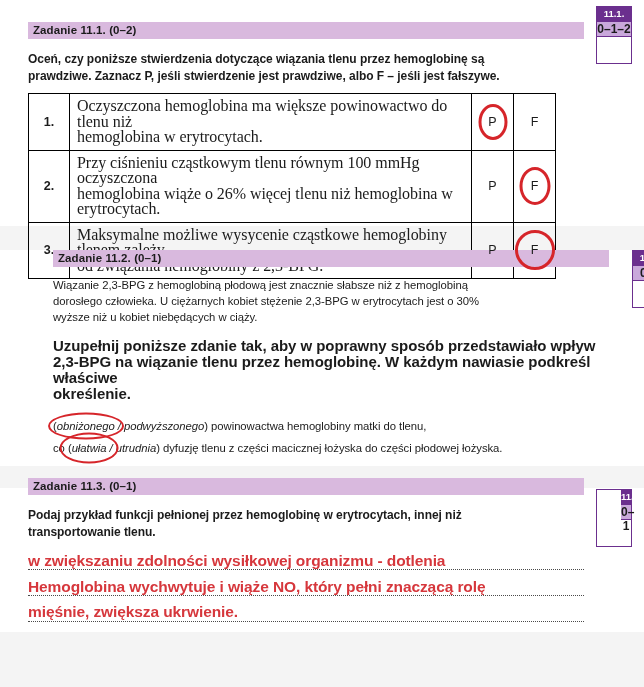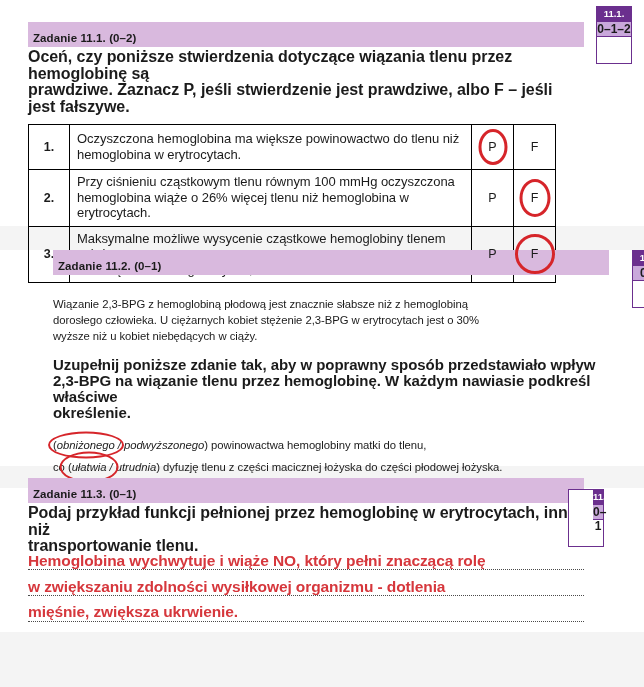--- a/index.html
+++ b/index.html
@@ -29,29 +29,29 @@
   .section {
     position: absolute;
     left: 28px;
     width: 556px;
   }
   .task-header {
     background: #d9b9de;
     font-weight: bold;
     font-size: 11.5px;
     line-height: 15px;
-    padding: 9px 0 1px 5px;
+    padding: 1px 0 1px 5px;
     letter-spacing: 0.1px;
     color: #1b1b1b;
   }
   .task-intro {
     font-weight: bold;
-    font-size: 16px;
+    font-size: 12px;
     line-height: 16.5px;
-    padding-top: 2px;
+    padding-top: 12px;
     letter-spacing: -0.05px;
   }
   .body-text {
     font-size: 11.3px;
     line-height: 16px;
     letter-spacing: -0.05px;
   }
   .body-text.bold {
     font-weight: bold;
     font-size: 15px;
@@ -70,23 +70,24 @@
     vertical-align: middle;
   }
   td.num {
     width: 38px;
     text-align: center;
     font-weight: bold;
     font-size: 12.5px;
   }
   td.stmt {
     padding: 4px 6px 5px 7px;
-    font-size: 13px;
+    font-size: 16px;
     line-height: 15.5px;
     letter-spacing: -0.05px;
+    font-family: Liberation Serif, serif;
   }
   td.opt {
     width: 39px;
     text-align: center;
     font-size: 12.5px;
     position: relative;
     height: 42px;
   }
   .opt-glyph { position: relative; z-index: 2; }
   .ellipse {
@@ -238,21 +239,21 @@
 
   <div class="score-box" style="top:6px; left:596px;">
     <div class="score-id">11.1.</div>
     <div class="score-range">0–1–2</div>
     <div class="score-blank"></div>
   </div>
 
   <div class="section" style="top:250px;margin-left:25px;">
     <div class="task-header">Zadanie 11.2. (0–1)</div>
 
-    <div class="body-text" style="padding-top:21px;">
+    <div class="body-text" style="padding-top:10px;">
       <div>Wiązanie 2,3-BPG z hemoglobiną płodową jest znacznie słabsze niż z hemoglobiną</div>
       <div>dorosłego człowieka. U ciężarnych kobiet stężenie 2,3-BPG w erytrocytach jest o 30%</div>
       <div>wyższe niż u kobiet niebędących w ciąży.</div>
     </div>
 
     <div class="spacer-line"></div>
 
     <div class="body-text bold">
       <div>Uzupełnij poniższe zdanie tak, aby w poprawny sposób przedstawiało wpływ</div>
       <div>2,3-BPG na wiązanie tlenu przez hemoglobinę. W każdym nawiasie podkreśl właściwe</div>
@@ -283,24 +284,24 @@
       <div>Podaj przykład funkcji pełnionej przez hemoglobinę w erytrocytach, innej niż</div>
       <div>transportowanie tlenu.</div>
     </div>
   </div>
 
   <div class="dotline" style="top:569px;"></div>
   <div class="dotline" style="top:595px;"></div>
   <div class="dotline" style="top:621px;"></div>
 
   <div class="section answer" style="top:548px;">
+    <div>w zwiększaniu zdolności wysiłkowej organizmu - dotlenia</div>
     <div>Hemoglobina wychwytuje i wiąże NO, który pełni znaczącą rolę</div>
-    <div>w zwiększaniu zdolności wysiłkowej organizmu - dotlenia</div>
     <div>mięśnie, zwiększa ukrwienie.</div>
   </div>
 
-  <div class="score-box" style="top:489px; left:568px;padding-left:24px;">
+  <div class="score-box" style="top:489px; left:596px;padding-left:24px;">
     <div class="score-id">11.3.</div>
     <div class="score-range">0–1</div>
     <div class="score-blank"></div>
   </div>
 
 </div>
 
 </body></html>

